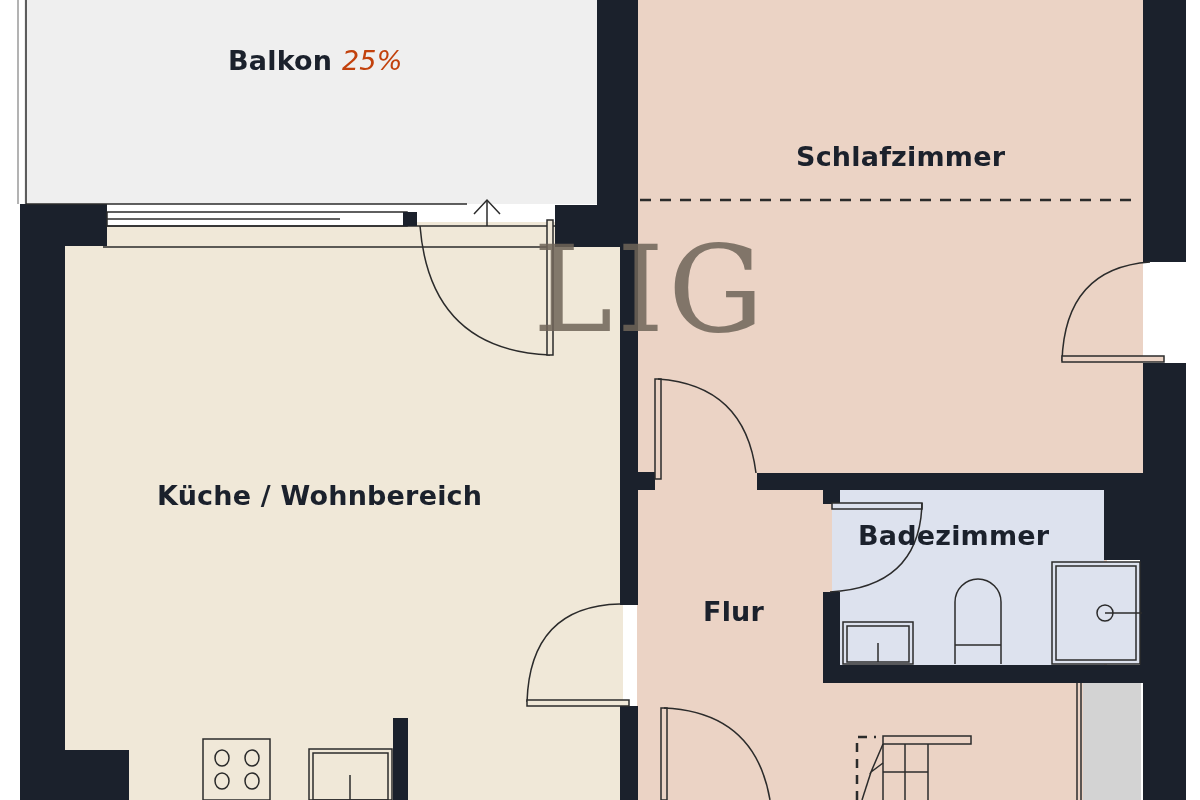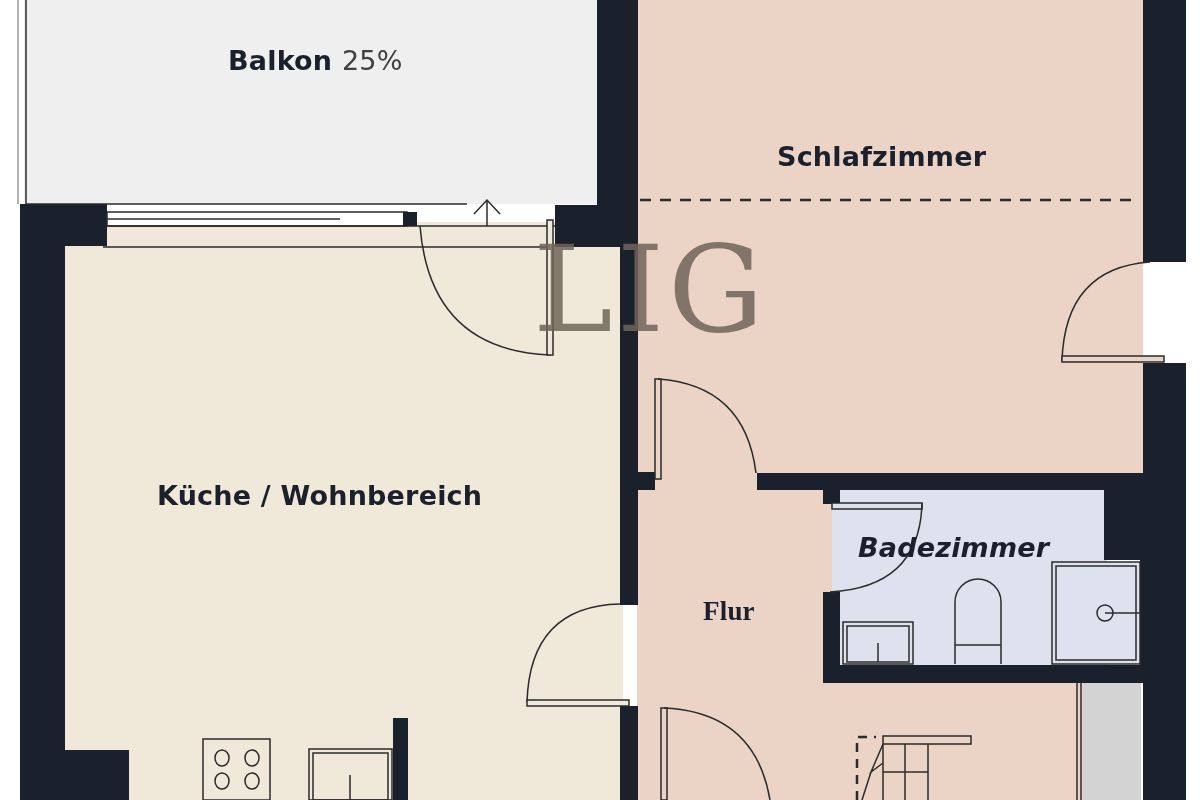--- a/index.html
+++ b/index.html
@@ -1,20 +1,20 @@
 <!DOCTYPE html>
 <html><head>
 <meta charset="utf-8">
 <style>
   html, body { margin:0; padding:0; }
   body { width:1200px; height:800px; position:relative; overflow:hidden; background:#ffffff; font-family:"DejaVu Sans", sans-serif; }
   .wall { position:absolute; background:#1b212c; }
   .room { position:absolute; }
   .label { position:absolute; font-weight:bold; color:#1b212c; font-size:27px; white-space:nowrap; letter-spacing:0.2px; }
-  .label .pct { font-weight:normal; color:#404040; }
+  .label .pct { font-weight:normal; color:#c2410c;font-style:italic; }
   svg { position:absolute; left:0; top:0; }
   .watermark { position:absolute; font-family:"DejaVu Serif", serif; color:rgba(110,100,88,0.85); font-size:120px; letter-spacing:4px; line-height:1; }
 </style>
 </head>
 <body>
 
 <div class="room" style="left:24px; top:0; width:573px; height:204px; background:#efefef;"></div>
 <div class="room" style="left:638px; top:0; width:505px; height:473px; background:#ebd3c5;"></div>
 <div class="room" style="left:65px; top:222px; width:558px; height:578px; background:#f0e8d8;"></div>
 <div class="room" style="left:103px; top:222px; width:450px; height:25px; background:#f0e8d8;"></div>
@@ -112,16 +112,16 @@
     <line x1="350" y1="775" x2="350" y2="800"></line>
   </g>
 </svg>
 
 <div class="watermark" style="left:488px; top:230px;margin-left:45px;">LIG</div>
 
 <div class="label" style="left:228px; top:45px;">
   <span>Balkon</span>
   <span class="pct">25%</span>
 </div>
-<div class="label" style="left:777px; top:141px;">Schlafzimmer</div>
+<div class="label" style="left:796px; top:141px;">Schlafzimmer</div>
 <div class="label" style="left:137px; top:480px;margin-left:20px;">Küche / Wohnbereich</div>
-<div class="label" style="left:703px; top:596px;font-family:Liberation Serif, serif;">Flur</div>
-<div class="label" style="left:858px; top:532px;font-style:italic;">Badezimmer</div>
+<div class="label" style="left:703px; top:596px;">Flur</div>
+<div class="label" style="left:858px; top:520px;">Badezimmer</div>
 
 </body></html>

